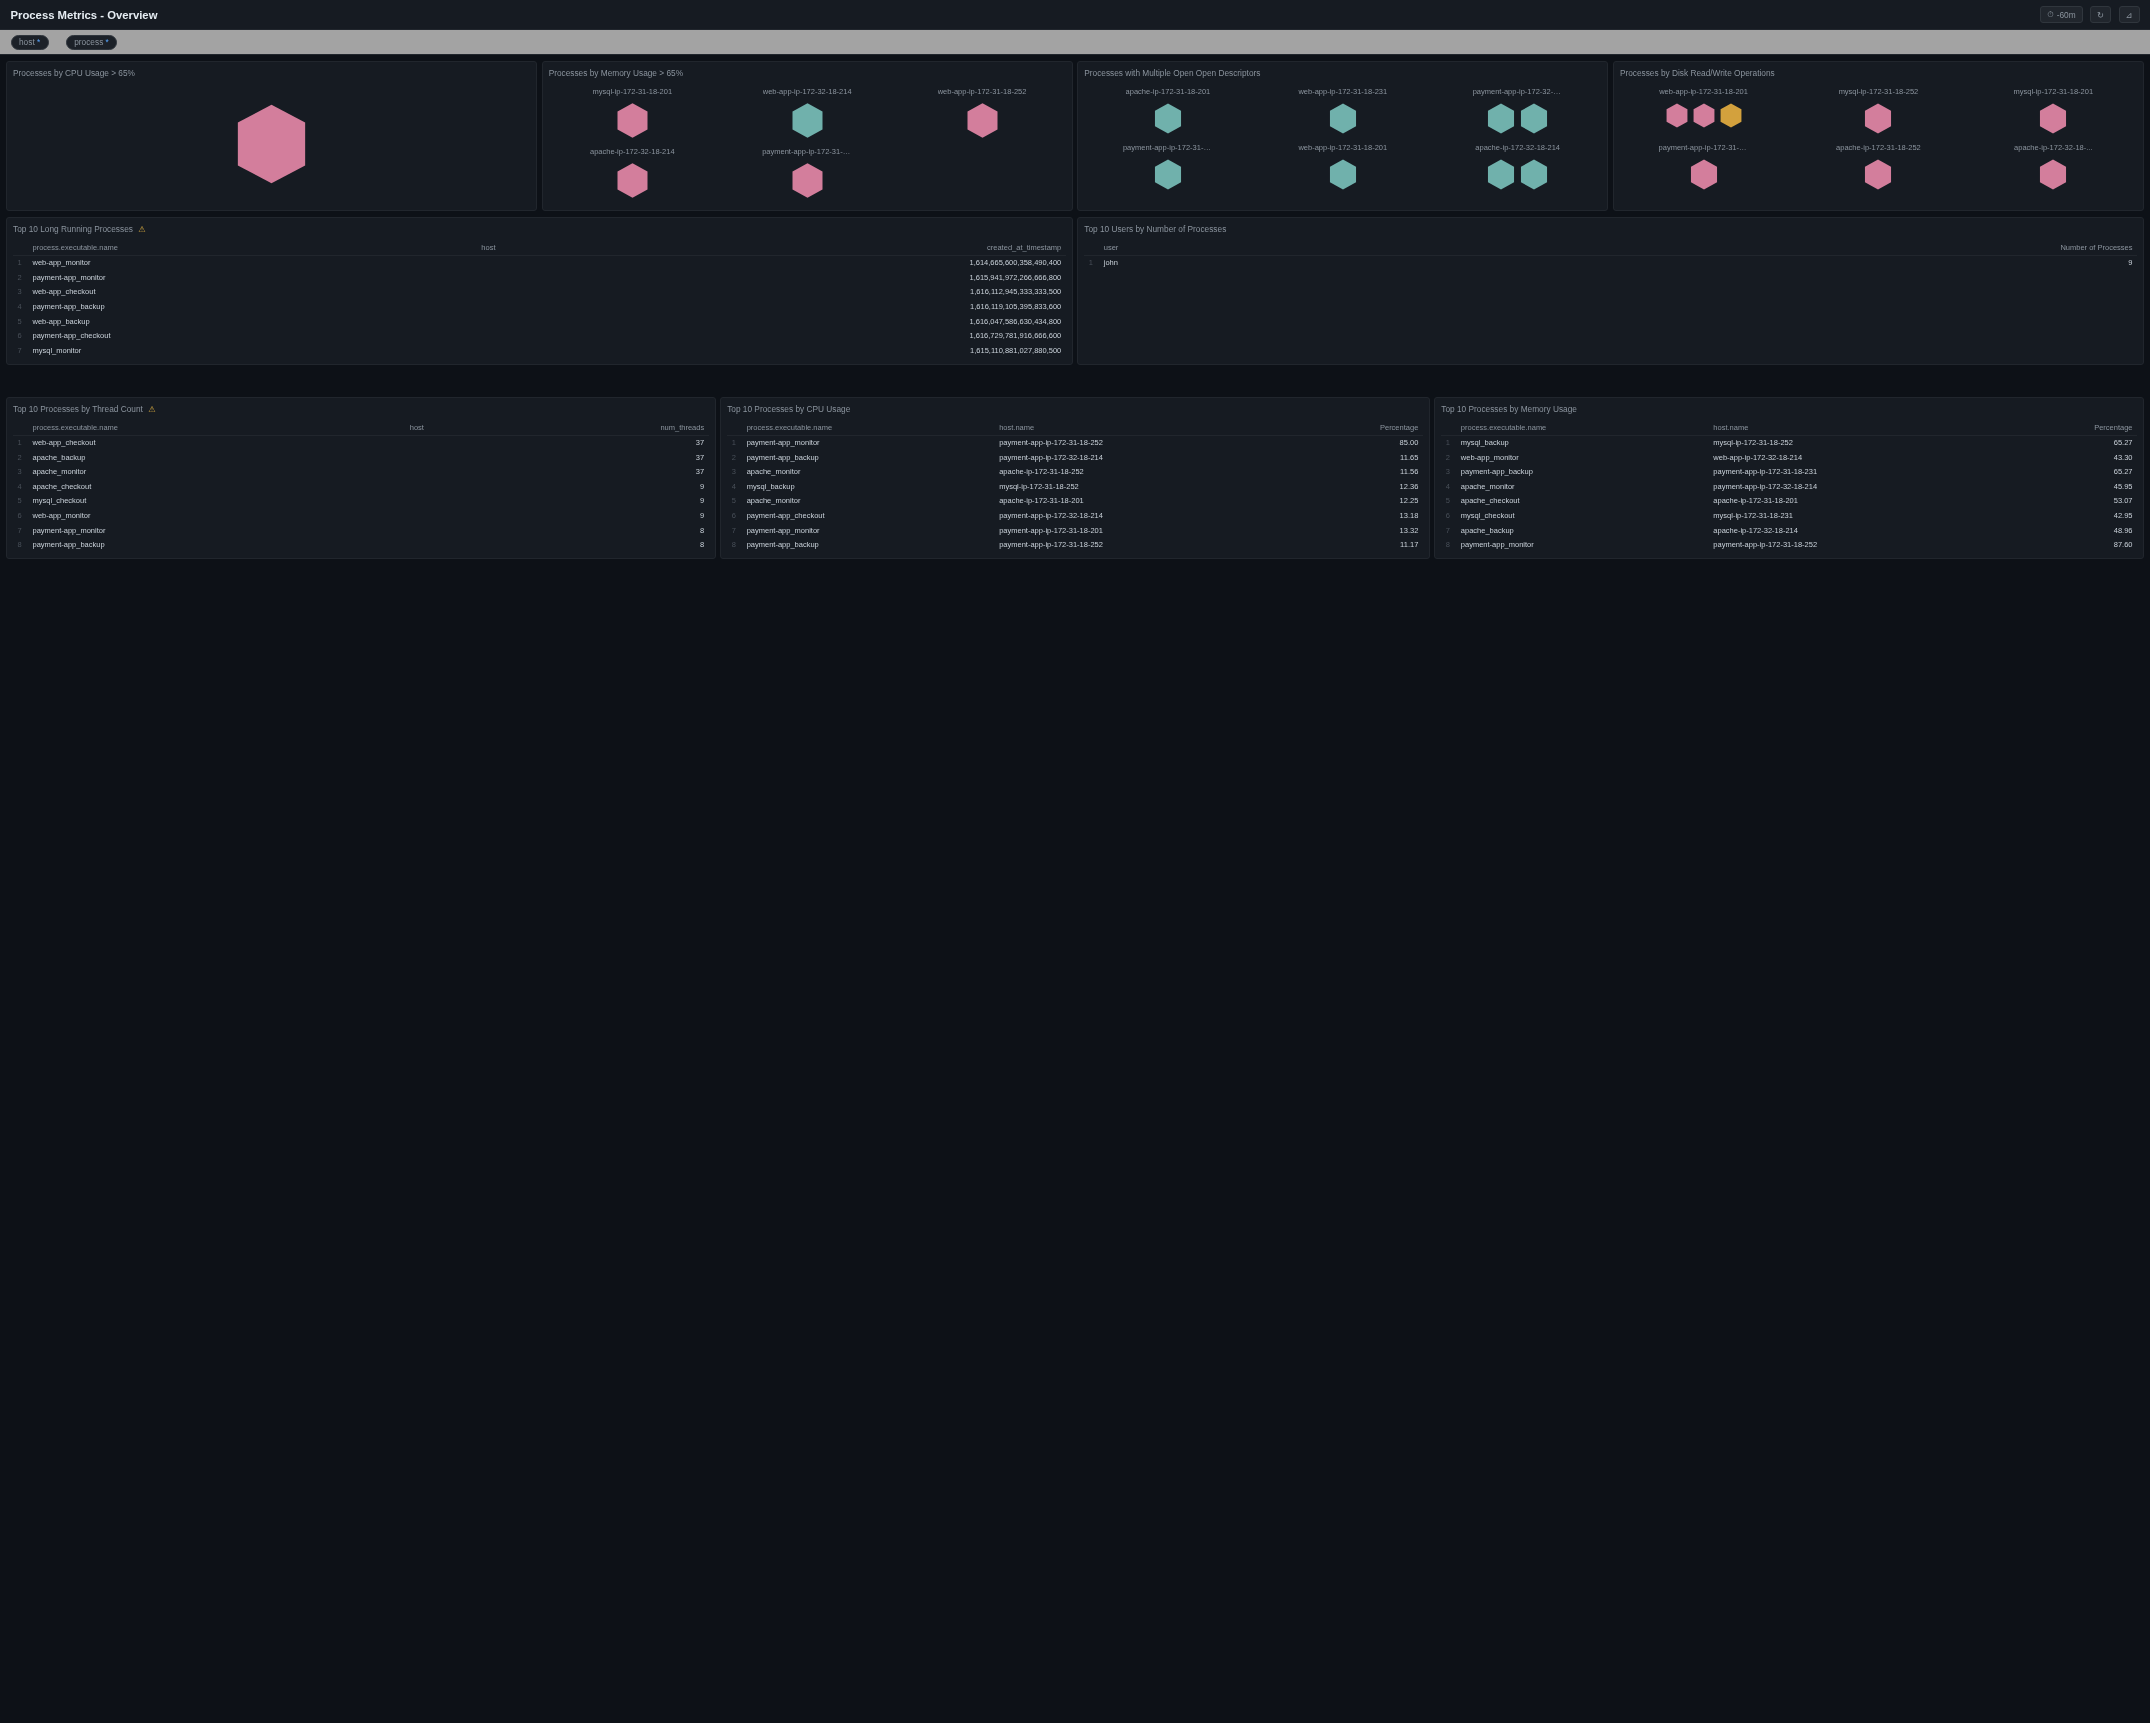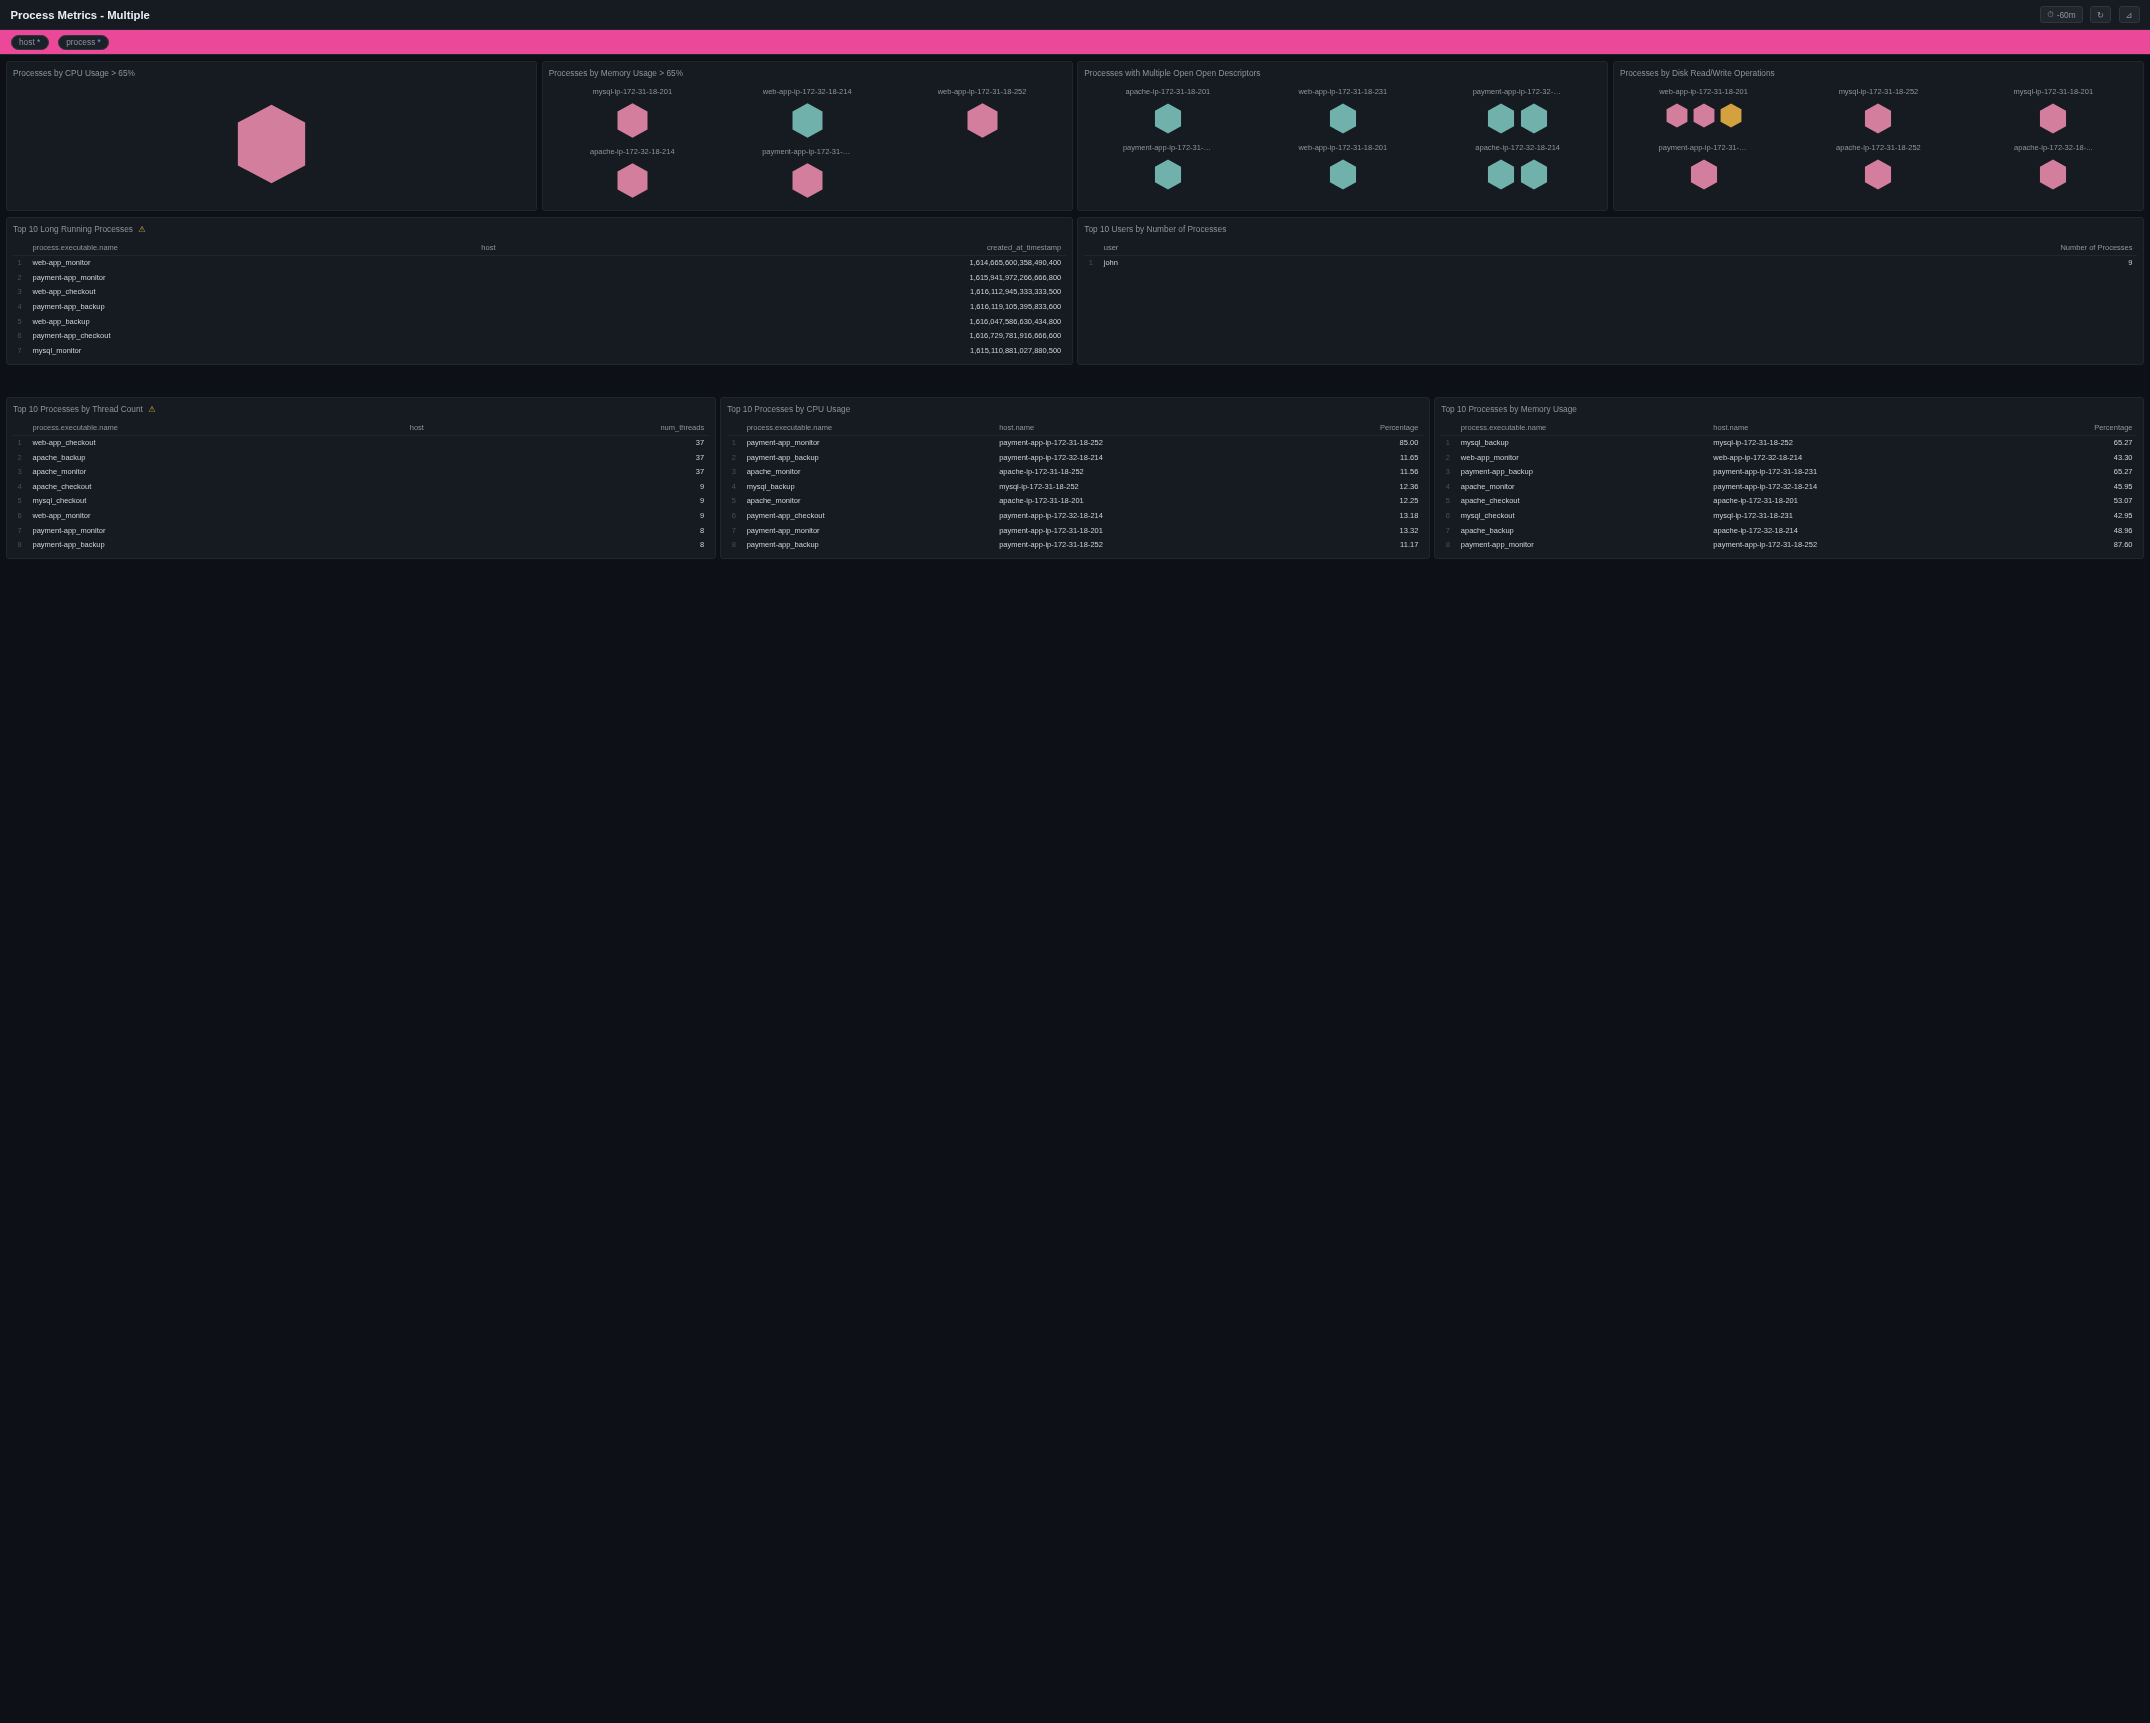--- a/index.html
+++ b/index.html
@@ -37,25 +37,25 @@
       color: #8b949e;
       padding: 2.3px 6px;
       font-size: 8.3px;
       cursor: pointer;
       display: flex;
       align-items: center;
       gap: 3px;
     }
     
     .filter-bar {
-      background: #ec4899;
+      background: #a3a3a3;
       border-bottom: 0.8px solid #21262d;
       padding: 4.5px 10.5px;
       display: flex;
-      gap: 9px;
+      gap: 17px;
     }
     .filter-pill {
       background: #1c2128;
       border: 0.8px solid #30363d;
       border-radius: 9px;
       padding: 1.5px 7.5px;
       font-size: 8.3px;
       color: #8b949e;
       cursor: pointer;
     }
@@ -146,21 +146,21 @@
       grid-template-columns: 1fr 1fr;
       gap: 4.5px;
       padding: 0 6px 4.5px;
     }
     .scrollbar-y { overflow-y: auto; max-height: 135px; }
   </style>
 </head>
 <body>
 
 <div class="header">
-  <span class="header-title">Process Metrics - Multiple</span>
+  <span class="header-title">Process Metrics - Overview</span>
   <div class="header-controls">
     <button class="header-btn">
       <span>⏱</span>
       <span>-60m</span>
     </button>
     <button class="header-btn">
       <span>↻</span>
     </button>
     <button class="header-btn">
       <span>⊿</span>

